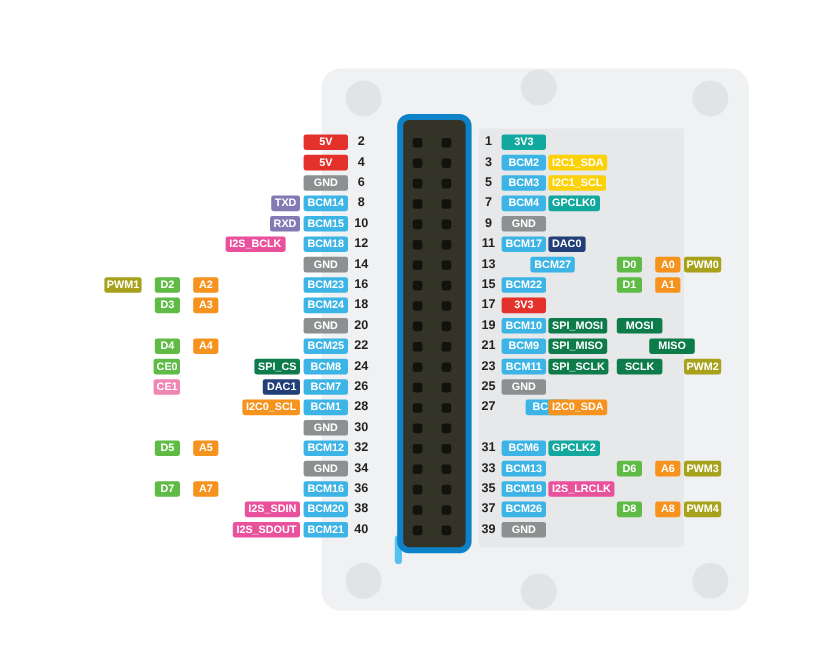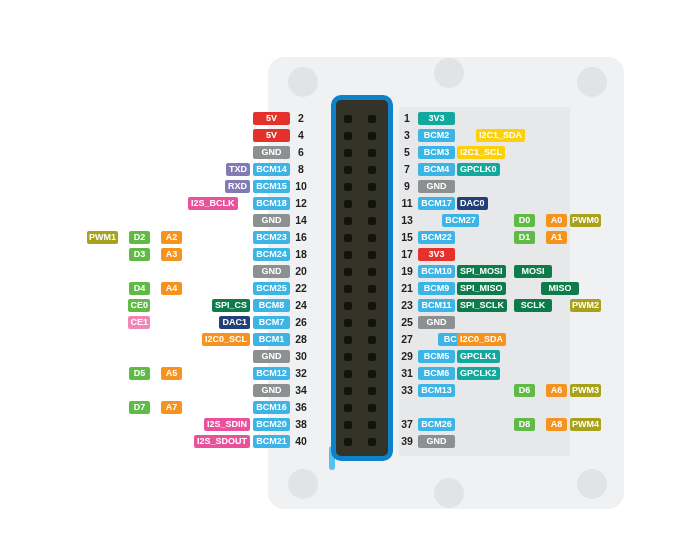--- a/index.html
+++ b/index.html
@@ -304,21 +304,21 @@
         <div class="pin-num pin-num-right">1</div>
         <div class="slot" style="left: 418px; width: 38px; justify-content: flex-start;">
           <div class="chip chip-bcm" style="background: rgb(19, 168, 158);">3V3</div>
         </div>
       </div>
       <div class="pin-row" style="top: 129px;">
         <div class="pin-num pin-num-right">3</div>
         <div class="slot" style="left: 418px; width: 38px; justify-content: flex-start;">
           <div class="chip chip-bcm" style="background: rgb(60, 180, 229);">BCM2</div>
         </div>
-        <div class="slot" style="left: 457px; width: 60px; justify-content: flex-start; margin-left: 19px;">
+        <div class="slot" style="left: 457px; width: 60px; justify-content: flex-start;">
           <div class="chip chip-func" style="background: rgb(253, 209, 8);">I2C1_SDA</div>
         </div>
       </div>
       <div class="pin-row" style="top: 146px;">
         <div class="pin-num pin-num-right">5</div>
         <div class="slot" style="left: 418px; width: 38px; justify-content: flex-start;">
           <div class="chip chip-bcm" style="background: rgb(60, 180, 229);">BCM3</div>
         </div>
         <div class="slot" style="left: 457px; width: 60px; justify-content: flex-start;">
           <div class="chip chip-func" style="background: rgb(253, 209, 8);">I2C1_SCL</div>
@@ -428,29 +428,20 @@
       </div>
       <div class="pin-row" style="top: 333px;">
         <div class="pin-num pin-num-right">27</div>
         <div class="slot" style="left: 438px; width: 56px; justify-content: flex-start;">
           <div class="chip chip-bcm" style="background: rgb(60, 180, 229);">BCM0</div>
         </div>
         <div class="slot" style="left: 457px; width: 60px; justify-content: flex-start;">
           <div class="chip chip-func" style="background: rgb(246, 146, 30);">I2C0_SDA</div>
         </div>
       </div>
-      <div class="pin-row" style="top: 350px;">
-        <div class="pin-num pin-num-right">29</div>
-        <div class="slot" style="left: 418px; width: 38px; justify-content: flex-start;">
-          <div class="chip chip-bcm" style="background: rgb(60, 180, 229);">BCM5</div>
-        </div>
-        <div class="slot" style="left: 457px; width: 60px; justify-content: flex-start;">
-          <div class="chip chip-func" style="background: rgb(19, 168, 158);">GPCLK1</div>
-        </div>
-      </div>
       <div class="pin-row" style="top: 367px;">
         <div class="pin-num pin-num-right">31</div>
         <div class="slot" style="left: 418px; width: 38px; justify-content: flex-start;">
           <div class="chip chip-bcm" style="background: rgb(60, 180, 229);">BCM6</div>
         </div>
         <div class="slot" style="left: 457px; width: 60px; justify-content: flex-start;">
           <div class="chip chip-func" style="background: rgb(19, 168, 158);">GPCLK2</div>
         </div>
       </div>
       <div class="pin-row" style="top: 384px;">
@@ -461,20 +452,29 @@
         <div class="slot" style="left: 514px; width: 30px; justify-content: flex-start;">
           <div class="chip chip-d" style="background: rgb(95, 187, 70);">D6</div>
         </div>
         <div class="slot" style="left: 546px; width: 28px; justify-content: flex-start;">
           <div class="chip chip-a" style="background: rgb(246, 146, 30);">A6</div>
         </div>
         <div class="slot" style="left: 570px; width: 36px; justify-content: flex-start;">
           <div class="chip chip-pwm" style="background: rgb(167, 161, 28);">PWM3</div>
         </div>
       </div>
+      <div class="pin-row" style="top: 401px;">
+        <div class="pin-num pin-num-right">35</div>
+        <div class="slot" style="left: 418px; width: 38px; justify-content: flex-start;">
+          <div class="chip chip-bcm" style="background: rgb(60, 180, 229);">BCM19</div>
+        </div>
+        <div class="slot" style="left: 457px; width: 60px; justify-content: flex-start;">
+          <div class="chip chip-func" style="background: rgb(233, 81, 156);">I2S_LRCLK</div>
+        </div>
+      </div>
       <div class="pin-row" style="top: 418px;">
         <div class="pin-num pin-num-right">37</div>
         <div class="slot" style="left: 418px; width: 38px; justify-content: flex-start;">
           <div class="chip chip-bcm" style="background: rgb(60, 180, 229);">BCM26</div>
         </div>
         <div class="slot" style="left: 514px; width: 30px; justify-content: flex-start;">
           <div class="chip chip-d" style="background: rgb(95, 187, 70);">D8</div>
         </div>
         <div class="slot" style="left: 546px; width: 28px; justify-content: flex-start;">
           <div class="chip chip-a" style="background: rgb(246, 146, 30);">A8</div>

